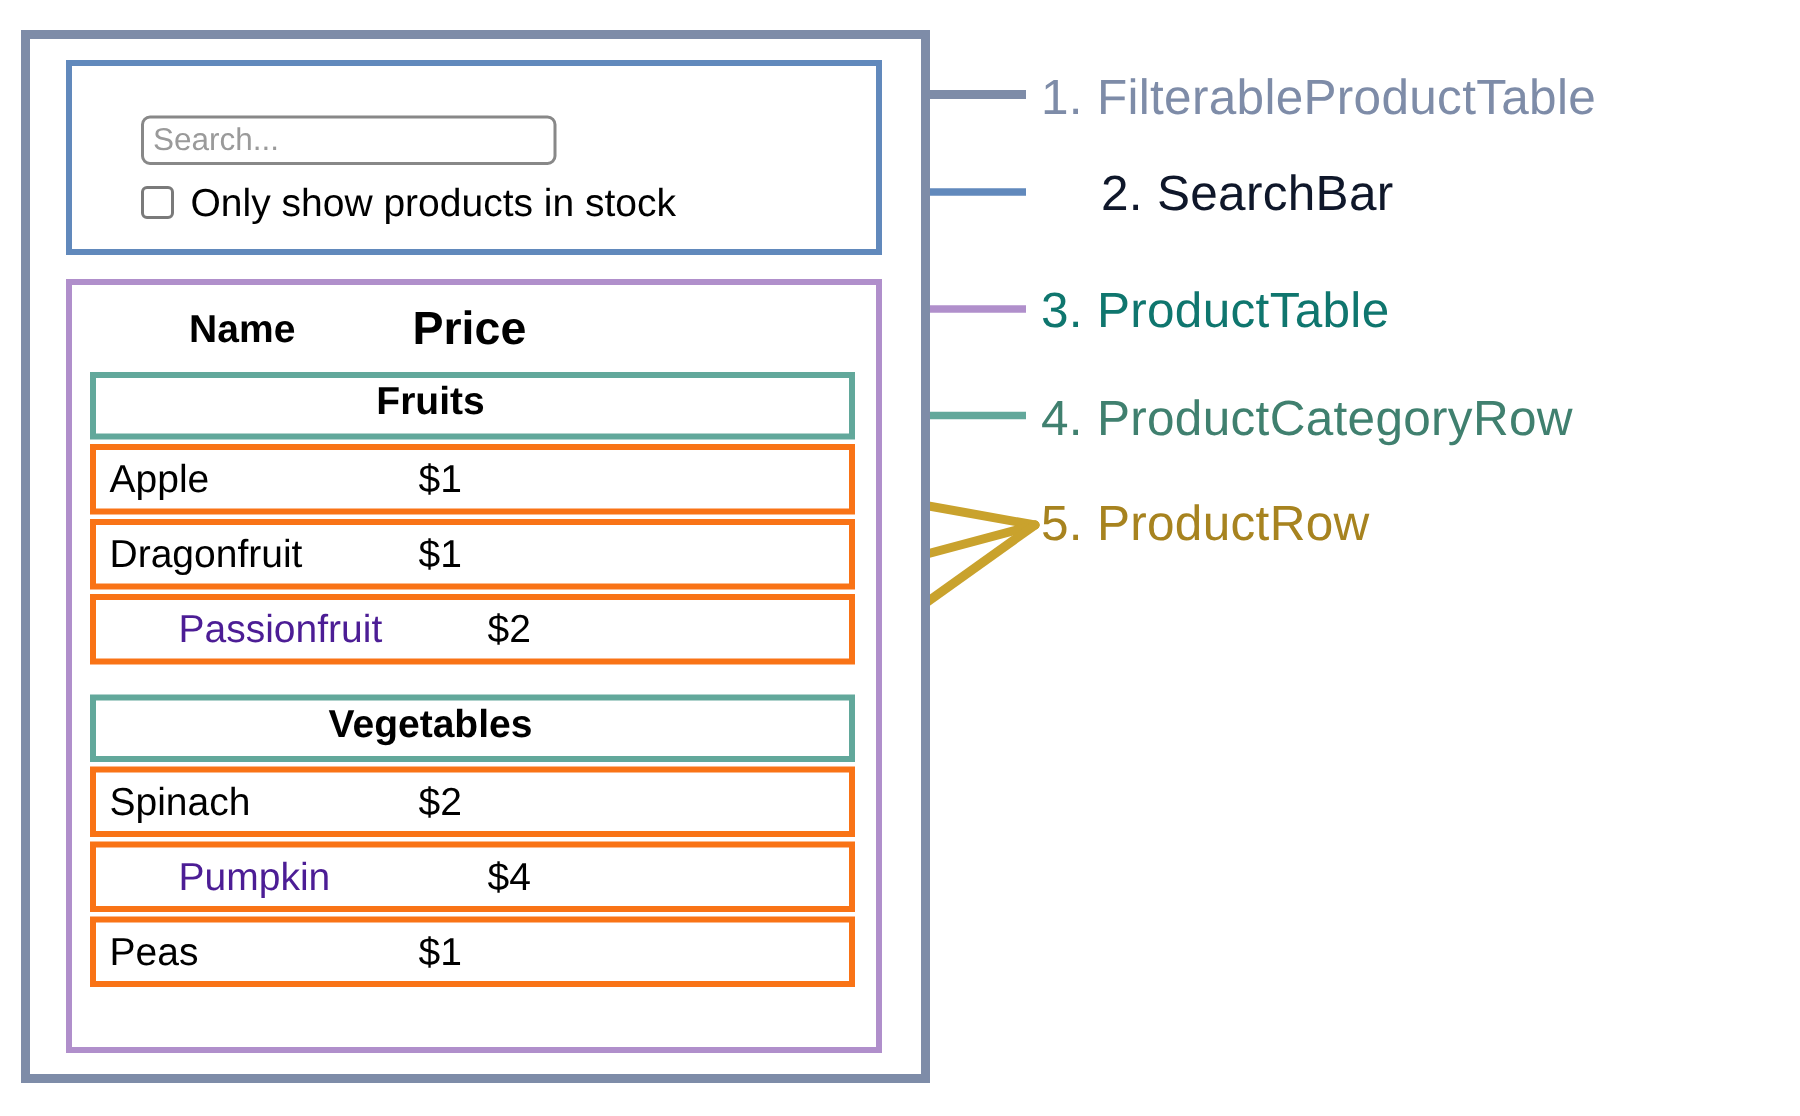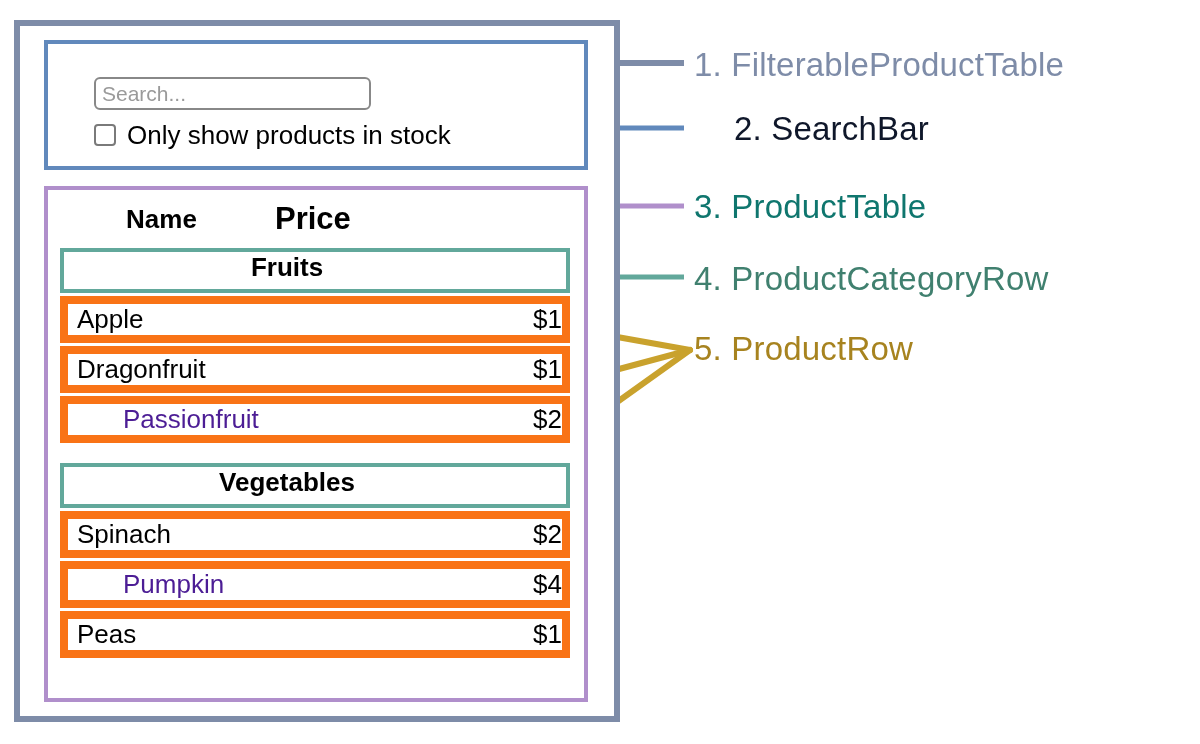--- a/index.html
+++ b/index.html
@@ -157,27 +157,26 @@
     font-weight: bold;
     font-size: 26px;
     color: #000;
     position: relative;
     left: -28px;
   }
 
   
   .product-row {
     height: 47px;
-    border: 8px solid #f97316;
+    border: 4px solid #f97316;
     box-sizing: border-box;
     background: #ffffff;
     display: flex;
     align-items: center;
     margin-bottom: 3px;
-    justify-content: space-between;
   }
   .product-row .pname {
     width: 215px;
     padding-left: 9px;
     font-size: 26px;
     color: #000000;
     box-sizing: border-box;
     white-space: nowrap;
   }
   .product-row .pname.out-of-stock { color: #4c1d95; margin-left: 46px; }

